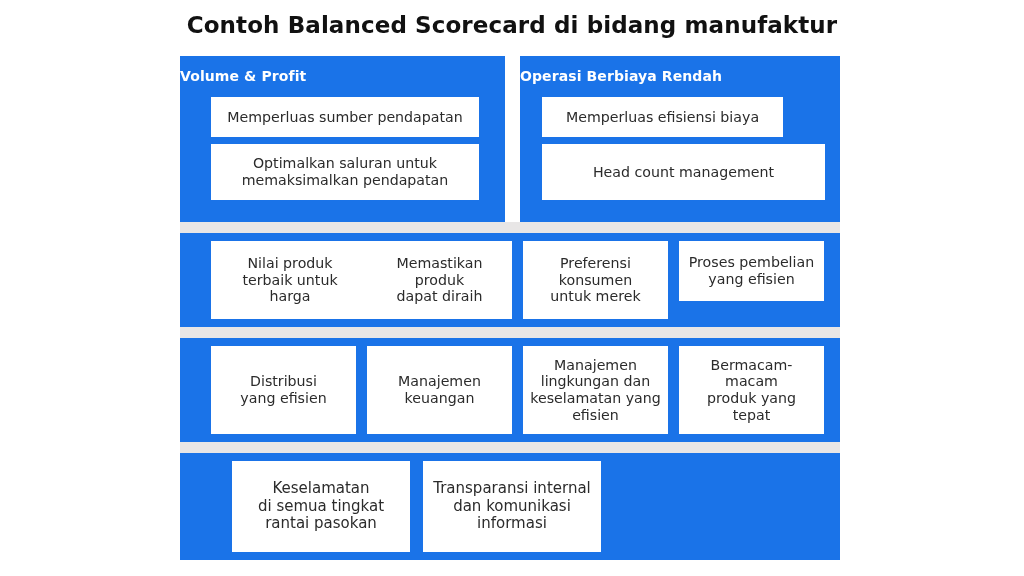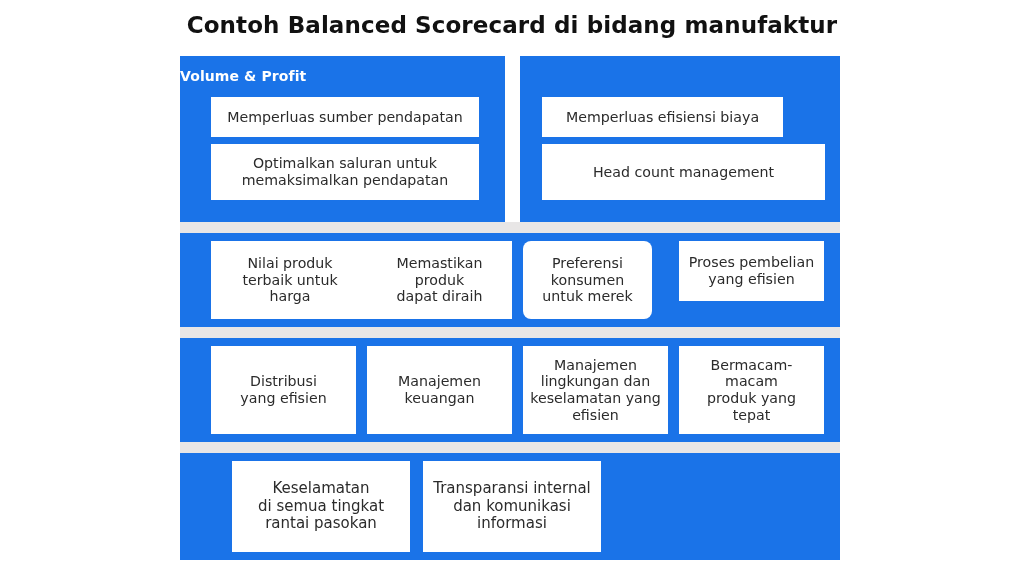--- a/index.html
+++ b/index.html
@@ -78,34 +78,35 @@
 <div id="page-title">Contoh Balanced Scorecard di bidang manufaktur</div>
 
 <div class="band" style="left:180px; top:56px; width:325px; height:166px;">
   <div class="panel-heading">Volume &amp; Profit</div>
   <div class="cell" style="left:31px; top:41px; width:268px; height:39px;">Memperluas sumber pendapatan</div>
   <div class="cell" style="left:31px; top:88px; width:268px; height:56px;">Optimalkan saluran untuk
 memaksimalkan pendapatan</div>
 </div>
 
 <div class="band" style="left:520px; top:56px; width:320px; height:166px;">
+  <div class="panel-heading">Operasi Berbiaya Rendah</div>
   <div class="cell" style="left:22px; top:41px; width:241px; height:39px;">Memperluas efisiensi biaya</div>
   <div class="cell" style="left:22px; top:88px; width:283px; height:56px;">Head count management</div>
 </div>
 
 <div class="band-gap" style="top:222px; height:11px;"></div>
 
 <div class="band" style="left:180px; top:233px; width:660px; height:94px;">
   <div class="cell" style="left:31px; top:8px; width:158px; height:78px;">Nilai produk
 terbaik untuk
 harga</div>
   <div class="cell" style="left:187px; top:8px; width:145px; height:78px;">Memastikan
 produk
 dapat diraih</div>
-  <div class="cell" style="left:343px; top:8px; width:129px; height:78px;border-radius:8px;">Preferensi
+  <div class="cell" style="left:343px; top:8px; width:145px; height:78px;">Preferensi
 konsumen
 untuk merek</div>
   <div class="cell" style="left:499px; top:8px; width:145px; height:60px;">Proses pembelian
 yang efisien</div>
 </div>
 
 <div class="band-gap" style="top:327px; height:11px;"></div>
 
 <div class="band" style="left:180px; top:338px; width:660px; height:104px;">
   <div class="cell" style="left:31px; top:8px; width:145px; height:88px;">Distribusi

